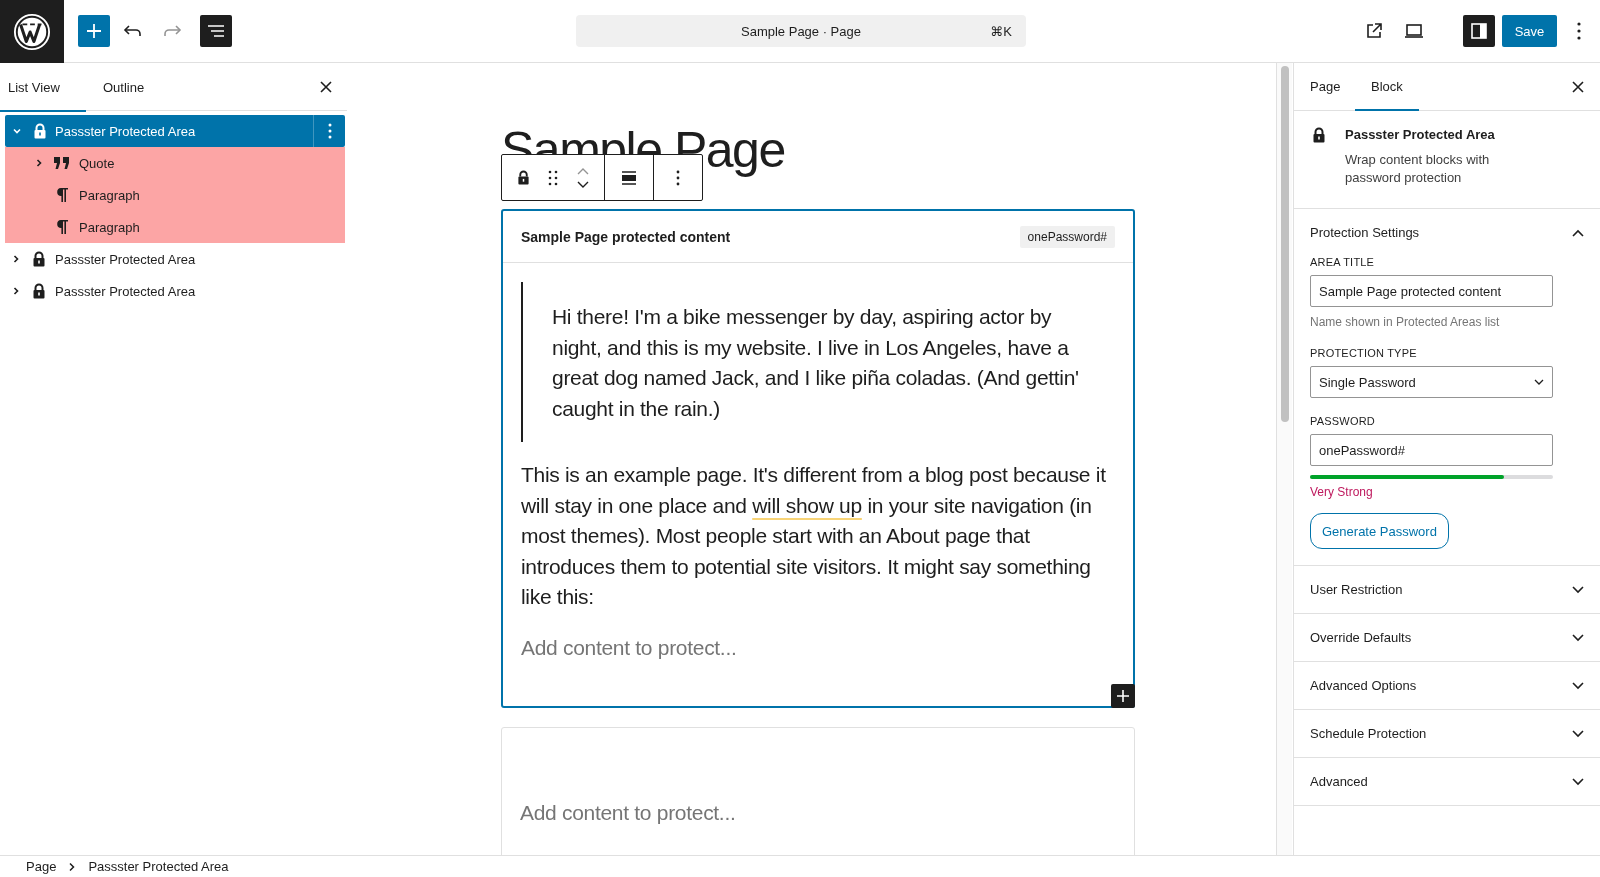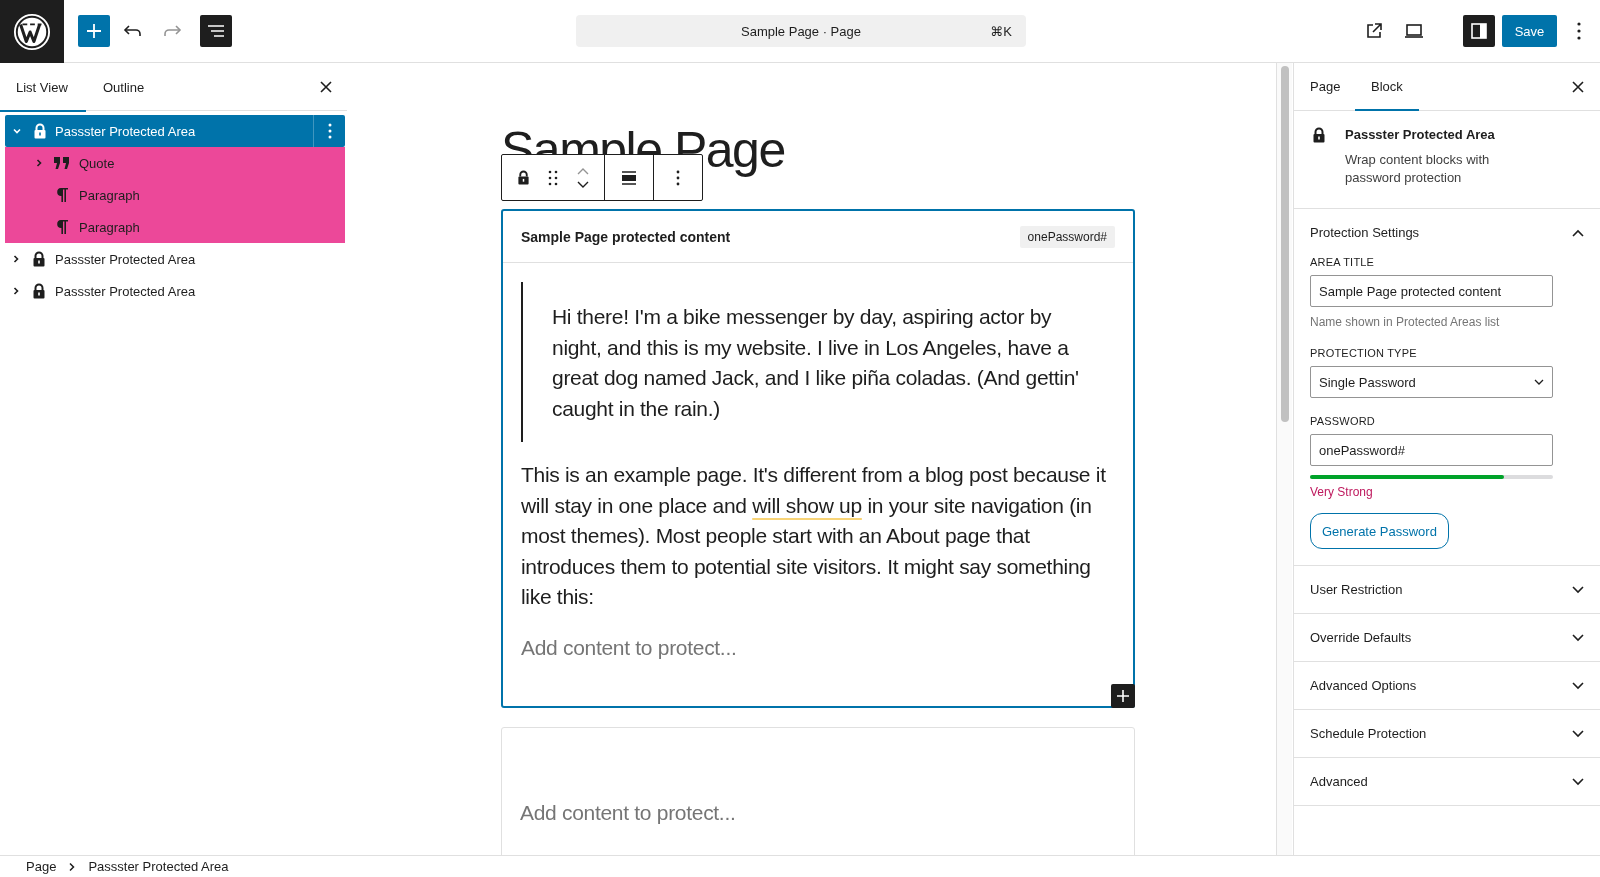--- a/index.html
+++ b/index.html
@@ -18,21 +18,21 @@
 
   
   .left { position: absolute; left: 0; top: 63px; width: 351px; height: 792px; border-right: 1px solid #e0e0e0; background: #fff; }
   .left-tabs { height: 48px; border-bottom: 1px solid #e0e0e0; position: relative; }
   .ltab { position: absolute; top: 0; height: 48px; display: flex; align-items: center; font-size: 13px; cursor: pointer; }
   .ltab.active::after { content: ""; position: absolute; left: 0; right: 0; bottom: -1px; height: 2px; background: #0073aa; }
   .left-close { position: absolute; right: 14px; top: 14px; width: 20px; height: 20px; display: flex; align-items: center; justify-content: center; cursor: pointer; }
   .tree { position: relative; padding-top: 4px; }
   .trow { position: relative; height: 32px; display: flex; align-items: center; font-size: 13px; cursor: pointer; }
   .trow.selected { background: #0073aa; color: #fff; margin: 0 5px; height: 32px; border-radius: 2px; }
-  .trow.child { background: #ec4899; margin: 0 5px; text-decoration: underline; }
+  .trow.child { background: #fca5a5; margin: 0 5px; text-decoration: underline; }
   .trow .chev { position: absolute; width: 12px; height: 12px; display: flex; align-items: center; justify-content: center; }
   .trow .ticon { position: absolute; width: 18px; height: 18px; display: flex; align-items: center; justify-content: center; }
   .trow .tlabel { position: absolute; }
   .trow .opts { position: absolute; right: 0; top: 0; width: 32px; height: 32px; border-left: 1px solid rgba(255,255,255,0.25); display: flex; align-items: center; justify-content: center; }
 
   
   .canvas { position: absolute; left: 347px; top: 63px; width: 924px; height: 792px; background: #fff; overflow: hidden; font-family: "DejaVu Sans", sans-serif; }
   .page-title { position: absolute; left: 154px; top: 58px; font-size: 50px; letter-spacing: -1.5px; color: #1e1e1e; font-family: "Liberation Sans", sans-serif; }
   .block-toolbar { position: absolute; left: 154px; top: 91px; height: 47px; background: #fff; border: 1px solid #1e1e1e; border-radius: 2px; display: flex; }
   .bt-group { display: flex; align-items: center; border-right: 1px solid #1e1e1e; height: 100%; }
@@ -144,21 +144,21 @@
     <svg width="4" height="18" viewBox="0 0 4 18">
         <circle cx="2" cy="2" r="1.6" fill="#1e1e1e"></circle>
         <circle cx="2" cy="9" r="1.6" fill="#1e1e1e"></circle>
         <circle cx="2" cy="16" r="1.6" fill="#1e1e1e"></circle>
       </svg>
   </div>
 </div>
 
 <div class="left">
   <div class="left-tabs">
-    <div class="ltab active" style="left:0; padding:0 16px; width:86px;">
+    <div class="ltab active" style="left:0; padding:0 8px; width:86px;">
       <span>List View</span>
     </div>
     <div class="ltab" style="left:103px;">
       <span>Outline</span>
     </div>
     <div class="left-close">
       <svg width="12" height="12" viewBox="0 0 12 12">
           <path d="M1 1l10 10M11 1L1 11" stroke="#1e1e1e" stroke-width="1.6"></path>
         </svg>
     </div>

